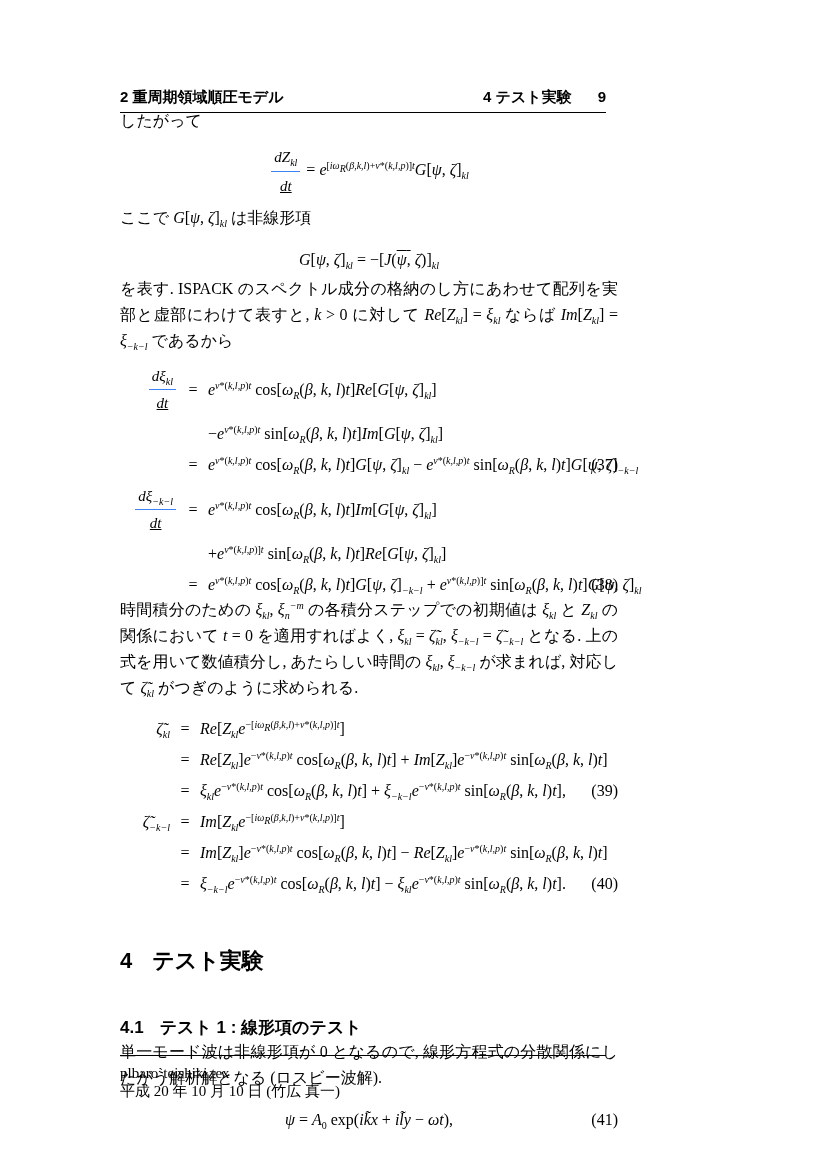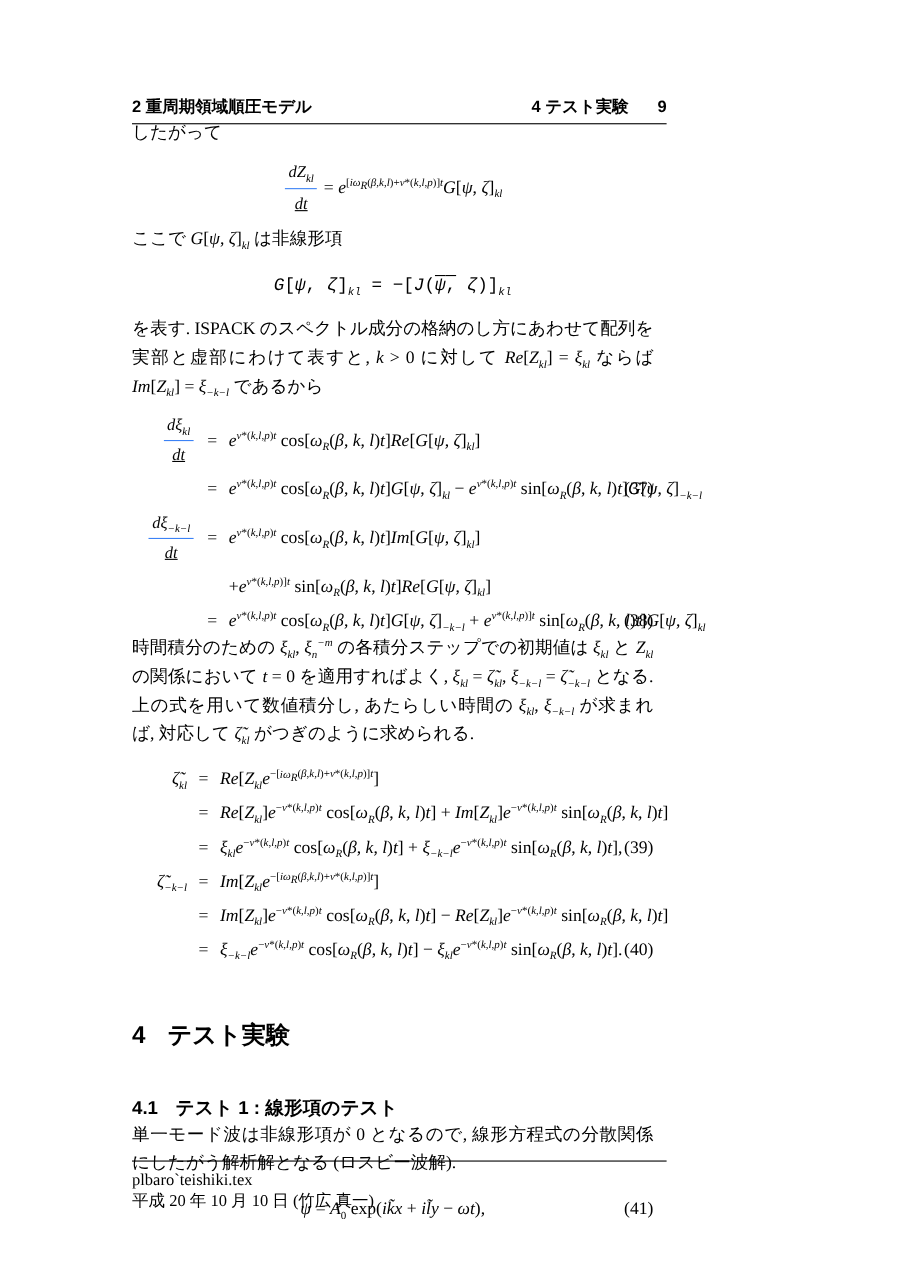--- a/index.html
+++ b/index.html
@@ -4,30 +4,30 @@
 <style>
   html,body{margin:0;padding:0;background:#ffffff;}
   .page{position:relative;width:722px;height:1169px;background:#ffffff;color:#000;
         font-family:"Liberation Serif","DejaVu Serif",serif;font-size:16px;overflow:hidden;}
   
   .hdr{position:absolute;top:88px;left:120px;right:116px;display:flex;justify-content:space-between;
        align-items:baseline;font-family:"Liberation Sans","DejaVu Sans",sans-serif;
        font-weight:bold;font-size:15px;border-bottom:1.5px solid #000;padding-bottom:5px;}
   .hdr-right{display:flex;gap:26px;align-items:baseline;}
   
-  .bodycol{position:absolute;top:108px;left:120px;right:128px;}
+  .bodycol{position:absolute;top:108px;left:120px;right:104px;}
   p.para{margin:0;text-align:justify;line-height:26px;}
   .mt-p1{margin-top:36px;}
   .mt-p2{margin-top:6px;}
   .mt-p3{margin-top:14px;}
   .mt-p4{margin-top:12px;}
   .mt-p5{margin-top:34px;}
   
   .deq{position:relative;text-align:center;margin:10px 0 6px 0;line-height:26px;}
-  .deq.ctr2{margin:16px 0 14px 0;font-family:Liberation Mono, monospace;}
+  .deq.ctr2{margin:16px 0 3px 0;}
   .deq.mt41{margin-top:16px;}
   .eqnum{position:absolute;right:0;top:50%;transform:translateY(-50%);font-style:normal;}
   
   .eqnarray{margin-top:10px;}
   .eqrow{display:grid;grid-template-columns:var(--lhsw,58px) 30px 1fr;align-items:center;
          position:relative;margin-top:7px;line-height:24px;}
   .eqrow .lhs{justify-self:end;white-space:nowrap;}
   .eqrow .rel{justify-self:center;}
   .eqrow .rhs{justify-self:start;white-space:nowrap;}
   .g3940{--lhsw:50px;margin-top:16px;}
@@ -71,20 +71,25 @@
 
     <div class="deq ctr2"><i>G</i>[<i>ψ</i>, <i>ζ</i>]<sub><i>kl</i></sub> = −[<i>J</i>(<span class="ol"><i>ψ</i>,</span> <i>ζ</i>)]<sub><i>kl</i></sub></div>
 
     <p class="para mt-p3">を表す. ISPACK のスペクトル成分の格納のし方にあわせて配列を実部と虚部にわけて表すと, <i>k</i> &gt; 0 に対して <i>Re</i>[<i>Z<sub>kl</sub></i>] = <i>ξ<sub>kl</sub></i> ならば <i>Im</i>[<i>Z<sub>kl</sub></i>] = <i>ξ<sub>−k−l</sub></i> であるから</p>
 
     <div class="eqnarray">
       <div class="eqrow">
         <span class="lhs"><span class="frac"><span class="num"><i>dξ<sub>kl</sub></i></span><span class="den"><i>dt</i></span></span></span>
         <span class="rel">=</span>
         <span class="rhs"><i>e</i><sup><i>ν</i>*(<i>k</i>,<i>l</i>,<i>p</i>)<i>t</i></sup> cos[<i>ω<sub>R</sub></i>(<i>β</i>, <i>k</i>, <i>l</i>)<i>t</i>]<i>Re</i>[<i>G</i>[<i>ψ</i>, <i>ζ</i>]<sub><i>kl</i></sub>]</span>
+      </div>
+      <div class="eqrow">
+        <span class="lhs"></span>
+        <span class="rel"></span>
+        <span class="rhs">−<i>e</i><sup><i>ν</i>*(<i>k</i>,<i>l</i>,<i>p</i>)<i>t</i></sup> sin[<i>ω<sub>R</sub></i>(<i>β</i>, <i>k</i>, <i>l</i>)<i>t</i>]<i>Im</i>[<i>G</i>[<i>ψ</i>, <i>ζ</i>]<sub><i>kl</i></sub>]</span>
       </div>
       <div class="eqrow">
         <span class="lhs"></span>
         <span class="rel">=</span>
         <span class="rhs"><i>e</i><sup><i>ν</i>*(<i>k</i>,<i>l</i>,<i>p</i>)<i>t</i></sup> cos[<i>ω<sub>R</sub></i>(<i>β</i>, <i>k</i>, <i>l</i>)<i>t</i>]<i>G</i>[<i>ψ</i>, <i>ζ</i>]<sub><i>kl</i></sub> − <i>e</i><sup><i>ν</i>*(<i>k</i>,<i>l</i>,<i>p</i>)<i>t</i></sup> sin[<i>ω<sub>R</sub></i>(<i>β</i>, <i>k</i>, <i>l</i>)<i>t</i>]<i>G</i>[<i>ψ</i>, <i>ζ</i>]<sub><i>−k−l</i></sub></span>
         <span class="eqnum">(37)</span>
       </div>
       <div class="eqrow">
         <span class="lhs"><span class="frac"><span class="num"><i>dξ<sub>−k−l</sub></i></span><span class="den"><i>dt</i></span></span></span>
         <span class="rel">=</span>

